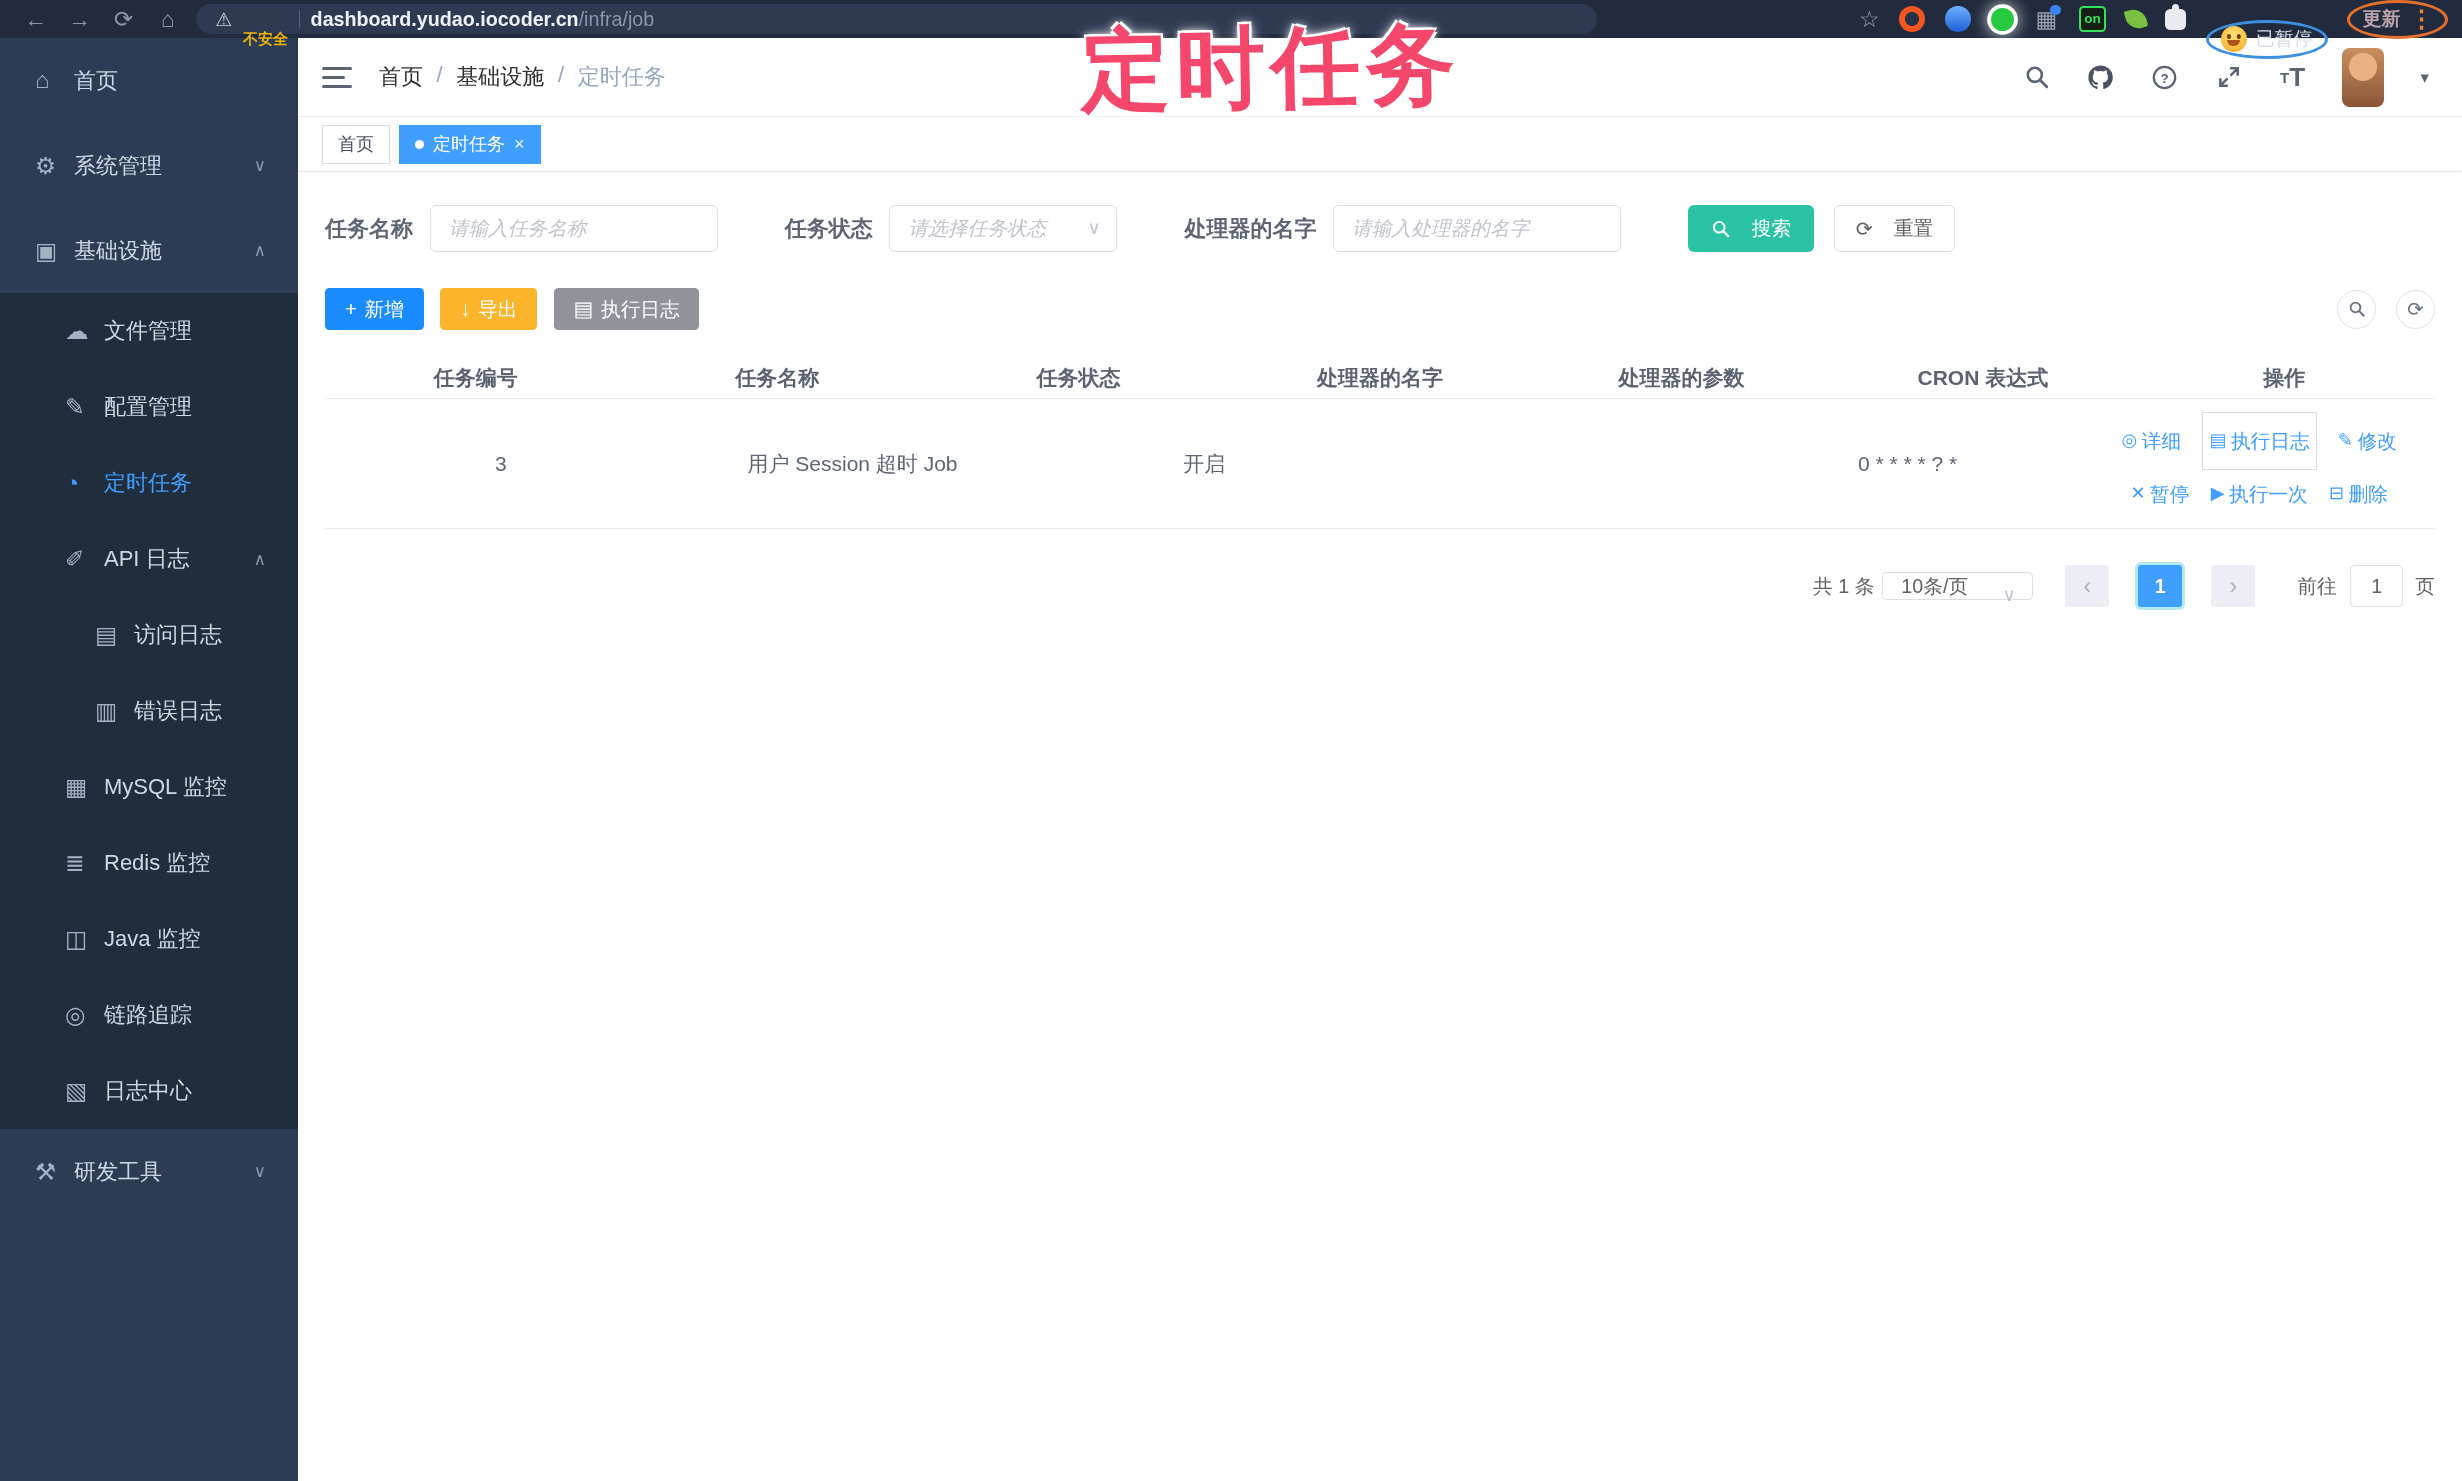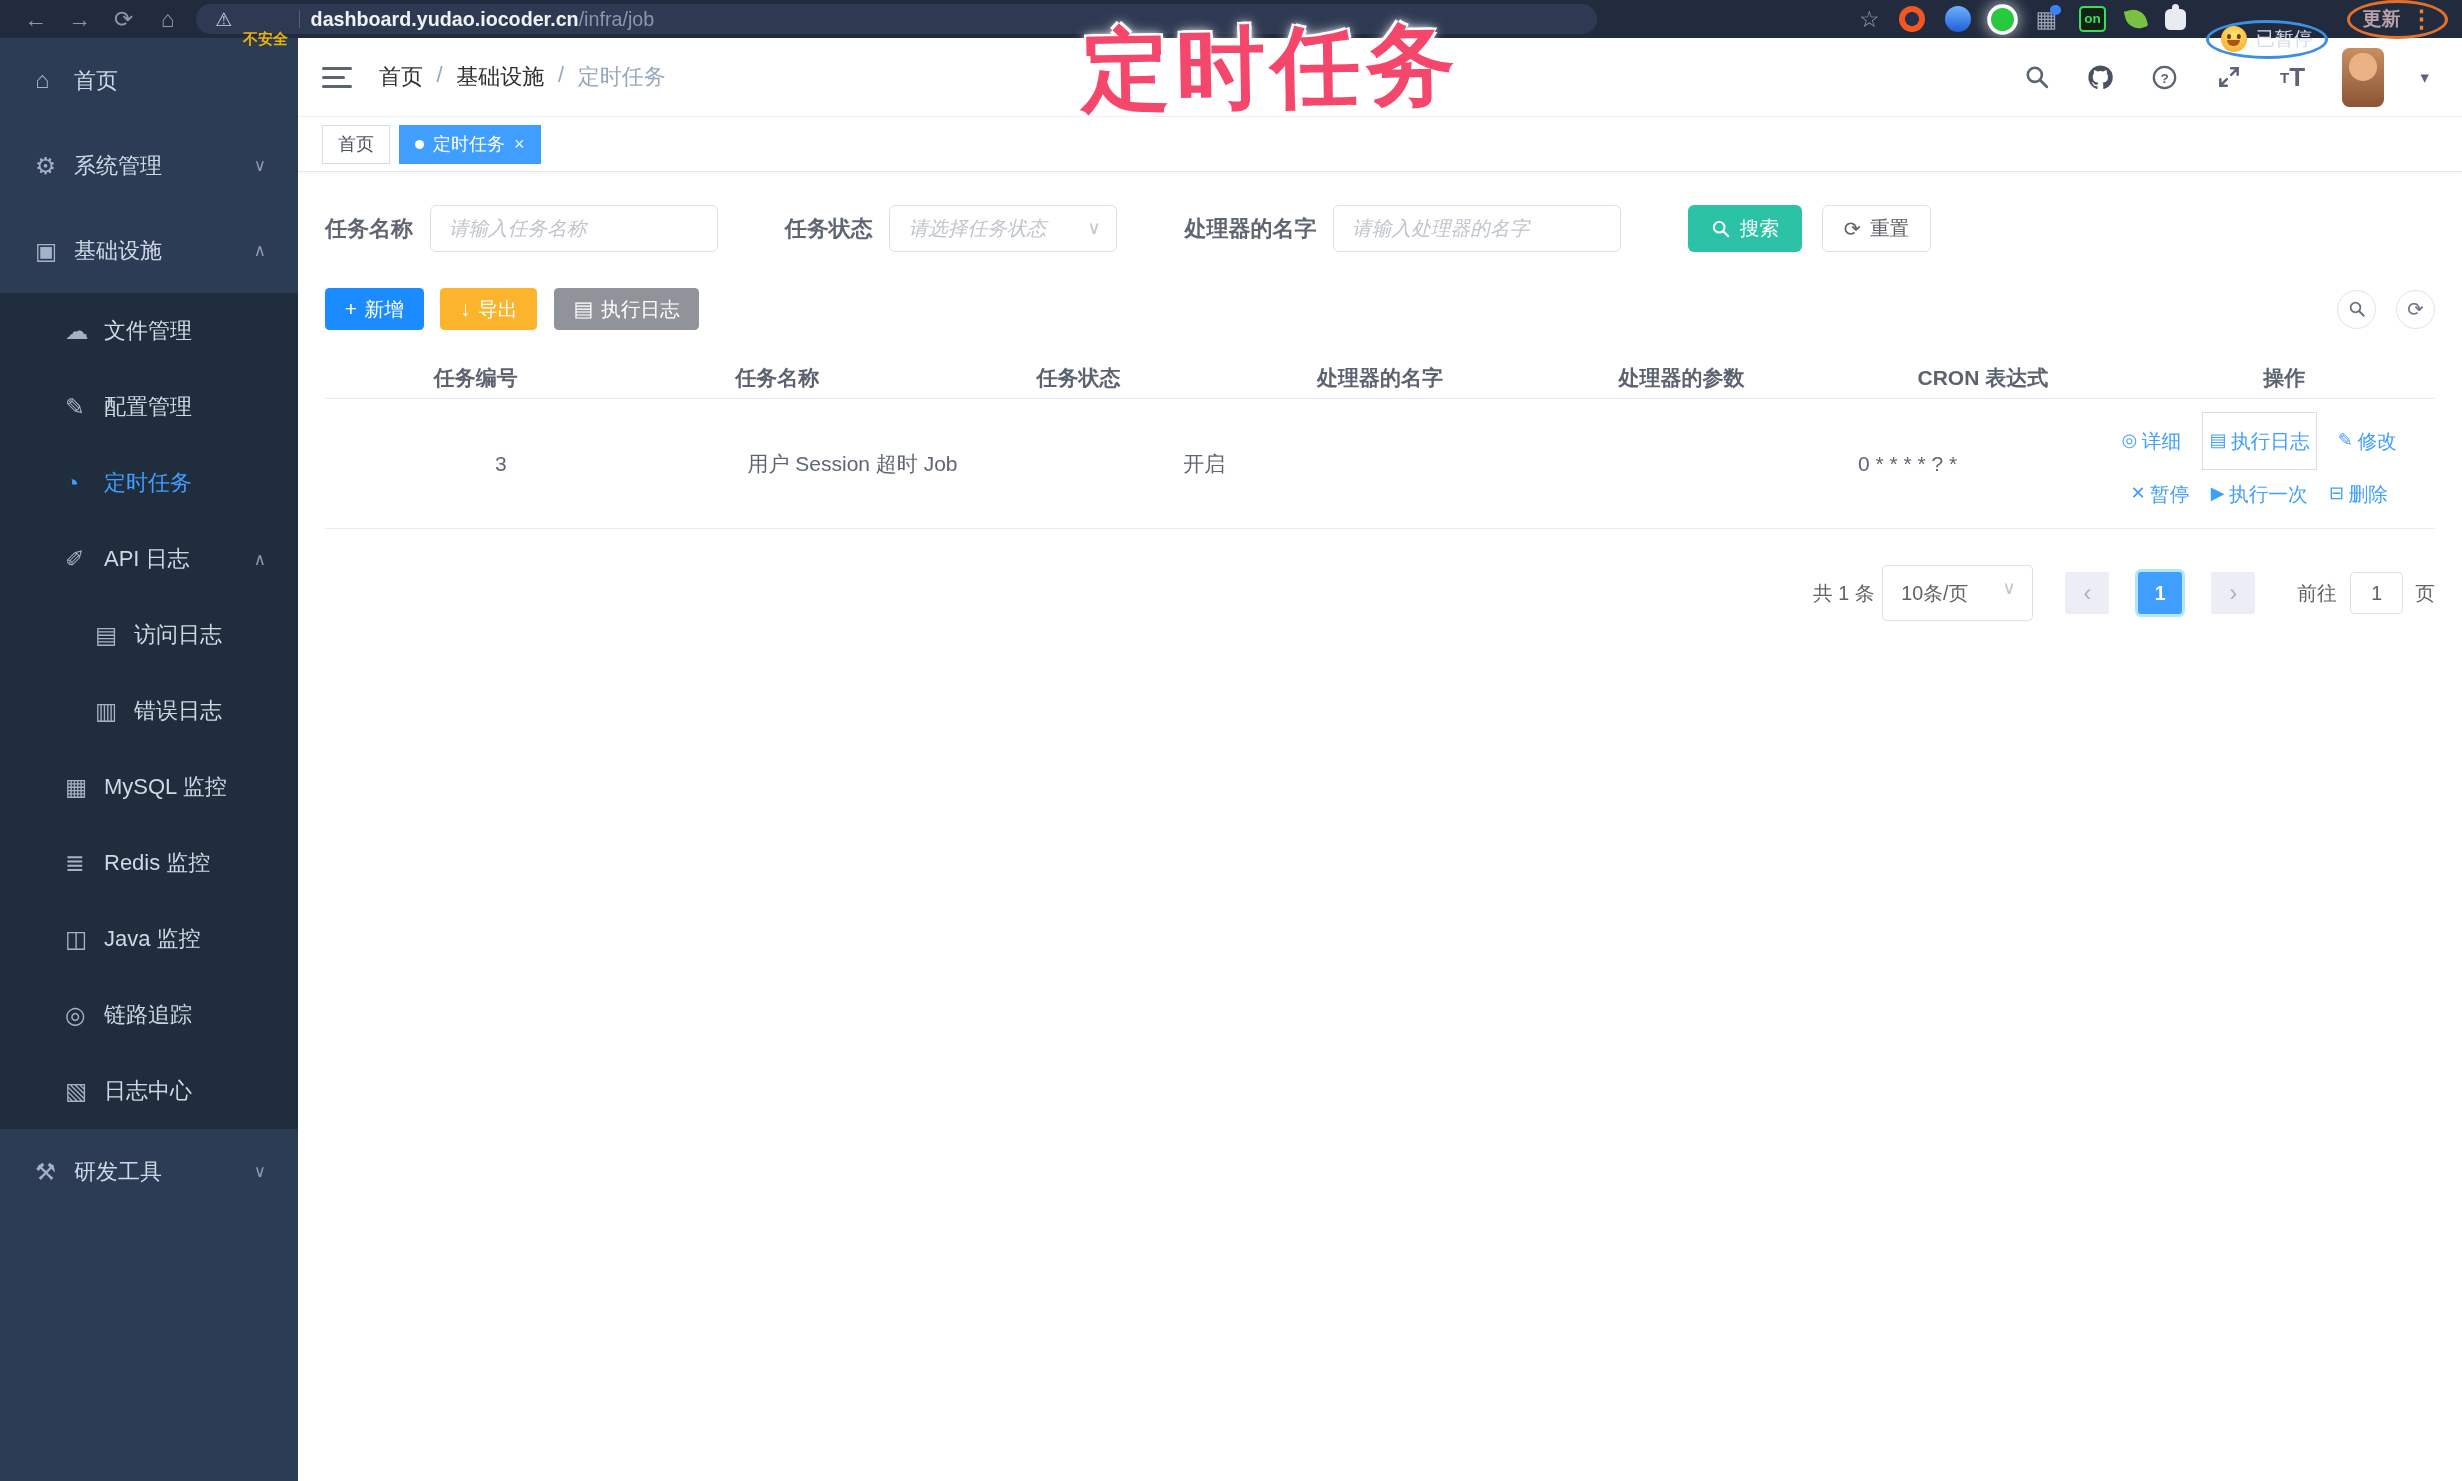--- a/index.html
+++ b/index.html
@@ -104,21 +104,21 @@
   
   .content { padding:33px 27px 0; position:relative; }
   .filters { display:flex; align-items:center; margin-bottom:36px; }
   .f-label { font-size:22px; font-weight:700; color:#5f6673; margin-right:16.7px; white-space:nowrap; }
   .f-input { width:288px; height:47px; border:1.5px solid #dcdfe6; border-radius:6px; font-size:19.7px;
     color:#606266; padding:0 18px; outline:none; font-family:inherit; margin-right:67px;font-style:italic; }
   .f-input::placeholder { color:#c0c4cc; }
   .f-select { position:relative; margin-right:67px; }
   .f-select .f-input { margin-right:0; width:228px; padding-right:20px; }
   .sel-arrow { position:absolute; right:16.7px; top:12px; color:#c0c4cc; font-size:18px; pointer-events:none; }
-  .btn { display:inline-flex; align-items:center; justify-content:center; gap:9px; border:none;
+  .btn { display:inline-flex; align-items:center; justify-content:center; gap:21px; border:none;
     border-radius:6px; font-size:19.7px; cursor:pointer; font-family:inherit; }
   .btn-search { background:#2cc2a5; color:#fff; height:47px; padding:0 23px; margin-right:19.7px; }
   .btn-reset { background:#fff; color:#606266; border:1.5px solid #dcdfe6; height:47px; padding:0 21px; }
   .ic-refresh { font-size:20.4px; }
 
   .toolbar { display:flex; align-items:center; margin-bottom:27px; }
   .btn-sm { height:42px; padding:0 19.7px; border-radius:4.5px; color:#fff; margin-right:16.7px; gap:7.6px; }
   .btn-add { background:#1a8cff; }
   .btn-export { background:#fbb42c; }
   .btn-exec { background:#909399; }
@@ -134,21 +134,21 @@
   .wrap-cell span { display:inline-block; max-width:246px; word-break:break-all; line-height:1.6; }
   .ops { line-height:2.1; }
   .op { color:#409eff; font-size:19.7px; margin:0 10.6px; white-space:nowrap; cursor:pointer;
     text-decoration:none; display:inline-flex; align-items:center; gap:4.5px; }
   .op-g { font-size:18px; }
   .focus-ring { border:1.5px solid #d8dce5; background:#fff; padding:7.6px 6px; }
 
   .pagination { display:flex; align-items:center; justify-content:flex-end; margin-top:36px;
     font-size:19.7px; color:#606266; }
   .pg-total { margin-right:8px; }
-  .pg-size { position:relative; width:151px; height:56px; border:1.5px solid #dcdfe6; border-radius:4.5px;
+  .pg-size { position:relative; width:151px; height:28px; border:1.5px solid #dcdfe6; border-radius:4.5px;
     display:flex; align-items:center; padding:0 18px; color:#606266; margin-right:32px; cursor:pointer; }
   .pg-size .sel-arrow { top:10.6px; }
   .pg-btn { width:44px; height:42px; border-radius:3px; background:#ecedf5; color:#aab0bd;
     display:flex; align-items:center; justify-content:center; font-size:23px; cursor:pointer; }
   .pg-cur { width:44px; height:42px; border-radius:3px; background:#409eff; color:#fff; font-weight:700;
     display:flex; align-items:center; justify-content:center; margin:0 29px;
     box-shadow:0 0 0 3px rgba(85,205,220,.45); cursor:pointer; }
   .pg-next { margin-right:42px; }
   .pg-goto-label { margin-right:13.6px; }
   .pg-goto { width:53px; height:42px; border:1.5px solid #dcdfe6; border-radius:4.5px; text-align:center;

